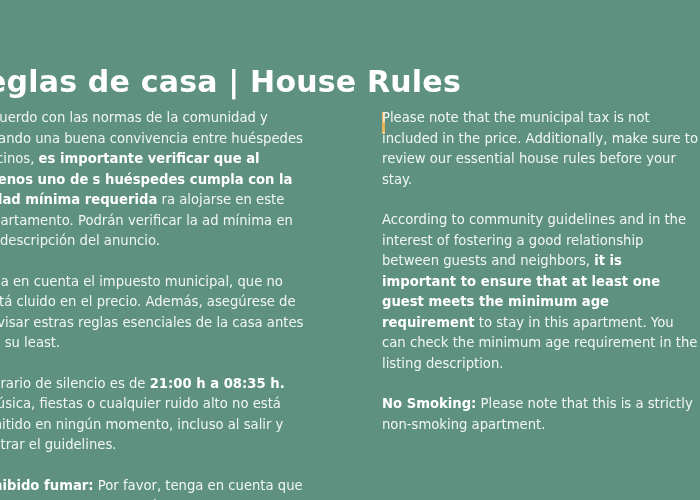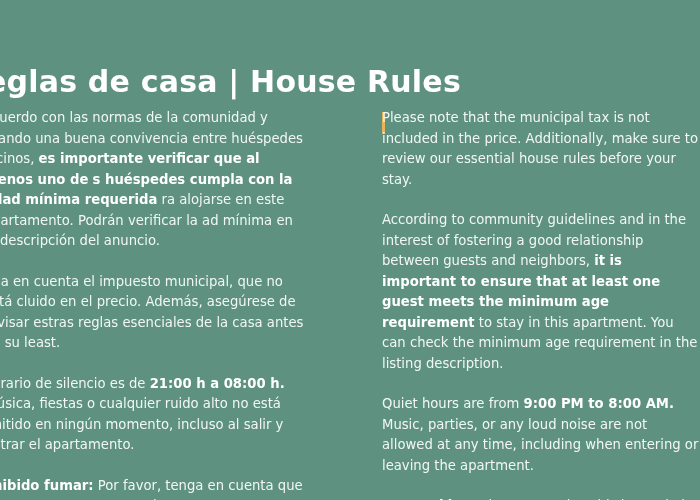--- a/index.html
+++ b/index.html
@@ -76,24 +76,23 @@
 <div class="page">
 
   <h1 class="title">eglas de casa | House Rules</h1>
 
   <div class="accent-bar"></div>
 
   <div class="columns">
     <div class="col col-left" id="col-spanish">
         <p class="para"><span>acuerdo con las normas de la comunidad y </span><span>scando una buena convivencia entre huéspedes y </span><span>cinos, </span><b>es importante verificar que al menos uno de</b><span> </span><b>s huéspedes cumpla con la edad mínima requerida</b><span> </span><span>ra alojarse en este apartamento. Podrán verificar la </span><span>ad mínima en la descripción del anuncio.</span></p>
         <p class="para"><span>nga en cuenta el impuesto municipal, que no está </span><span>cluido en el precio. Además, asegúrese de revisar </span><span>estras reglas esenciales de la casa antes de su </span><span>least.</span></p>
-        <p class="para"><span>horario de silencio es de </span><b>21:00 h a 08:00 h.</b><br><span>música, fiestas o cualquier ruido alto no está </span><span>rmitido en ningún momento, incluso al salir y entrar </span><span>el apartamento.</span></p>
+        <p class="para"><span>horario de silencio es de </span><b>21:00 h a 08:35 h.</b><br><span>música, fiestas o cualquier ruido alto no está </span><span>rmitido en ningún momento, incluso al salir y entrar </span><span>el guidelines.</span></p>
         <p class="para"><b>ohibido fumar:</b><span> Por favor, tenga en cuenta que este </span><span>un apartamento estrictamente para no fumadores.</span></p>
       </div>
     <div class="col col-right" id="col-english">
         <p class="para"><span>Please note that the municipal tax is not included in the price. Additionally, make sure to review our essential house rules before your stay.</span></p>
         <p class="para"><span>According to community guidelines and in the interest of fostering a good relationship between guests and neighbors, </span><b>it is important to ensure that at least one guest meets the minimum age requirement</b><span> to stay in this apartment. You can check the minimum age requirement in the listing description.</span></p>
-        <p class="para"><span>Quiet hours are from </span><b>9:00 PM to 8:00 AM.</b><br><span>Music, parties, or any loud noise are not allowed at any time, including when entering or leaving the apartment.</span></p>
         <p class="para"><b>No Smoking:</b><span> Please note that this is a strictly non-smoking apartment.</span></p>
       </div>
   </div>
 
 </div>
 
 </body></html>

